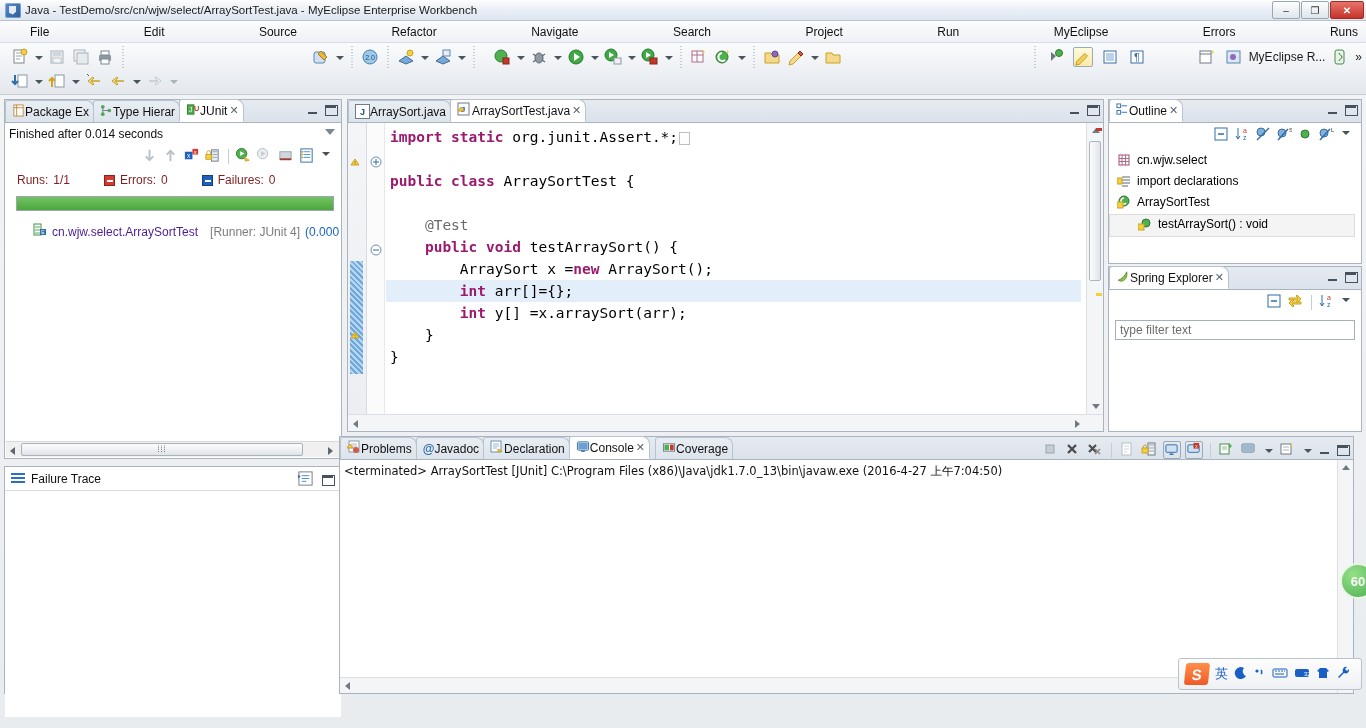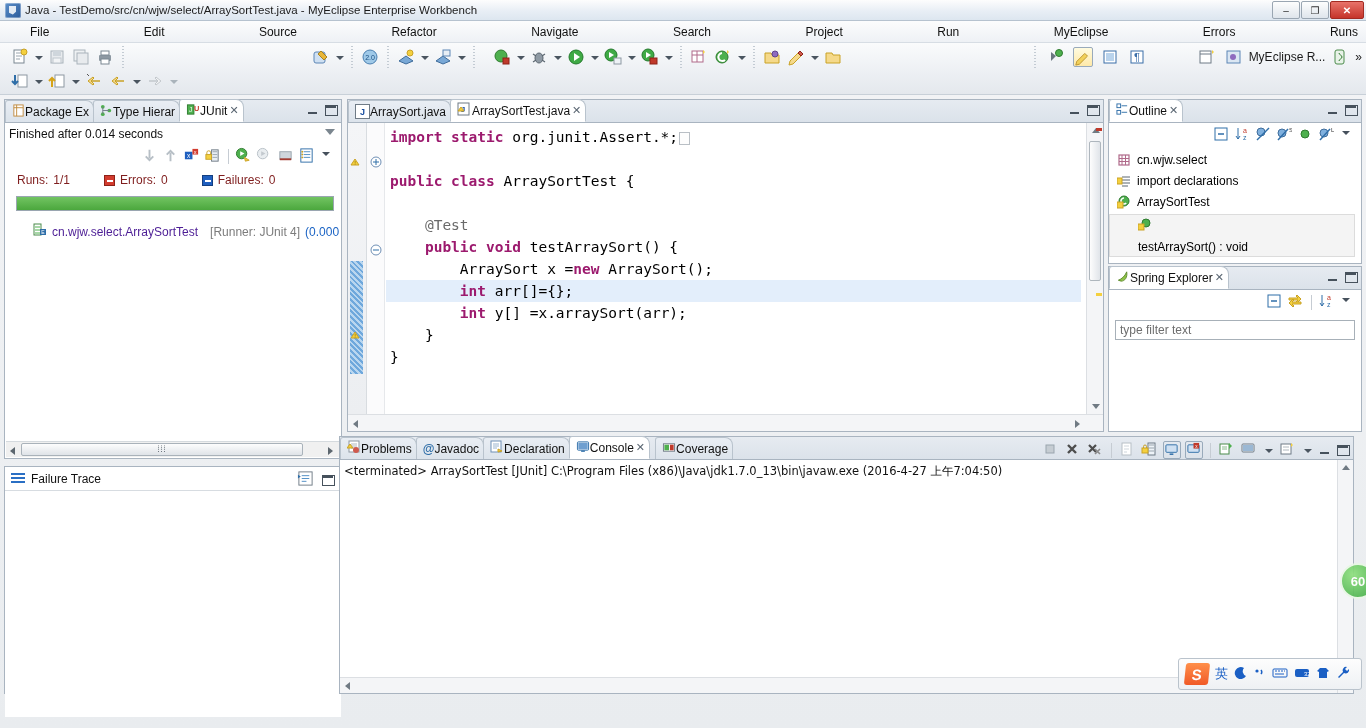--- a/index.html
+++ b/index.html
@@ -238,21 +238,21 @@
   .sb-dn::after{left:4px;top:5px;border-left:4px solid transparent;border-right:4px solid transparent;border-top:5px solid #707a83;}
   .sb-lf::after{top:4px;left:5px;border-top:4px solid transparent;border-bottom:4px solid transparent;border-right:5px solid #707a83;}
   .sb-rt::after{top:4px;right:5px;border-top:4px solid transparent;border-bottom:4px solid transparent;border-left:5px solid #707a83;}
   .sb-thumb-v { position:absolute; left:2px; width:12px;
     background:linear-gradient(90deg,#fdfdfd,#e0e4e9); border:1px solid #aeb6bd; border-radius:2px;}
 
   
   #outline-view { left:1108px; top:99px; width:254px; height:165px; }
   .ol-list { background:#fff; padding-top:4px; }
   .ol-row { display:flex;gap:6px;padding:2px 0 2px 8px;font-size:12px;color:#000;}
-  .ol-row.indent { padding-left:28px;flex-direction:column; }
+  .ol-row.indent { padding-left:28px; }
   .ol-row.sel { background:#f4f4f4; border:1px solid #dcdcdc; margin-right:6px;}
 
   
   #spring-view { left:1108px; top:266px; width:254px; height:166px; }
   .filter-box {
     margin:6px; height:20px; border:1px solid #a7b0b8; background:#fff;
     display:flex; align-items:center; padding-left:4px; font-size:12px; color:#6d6d6d;
   }
 
   

